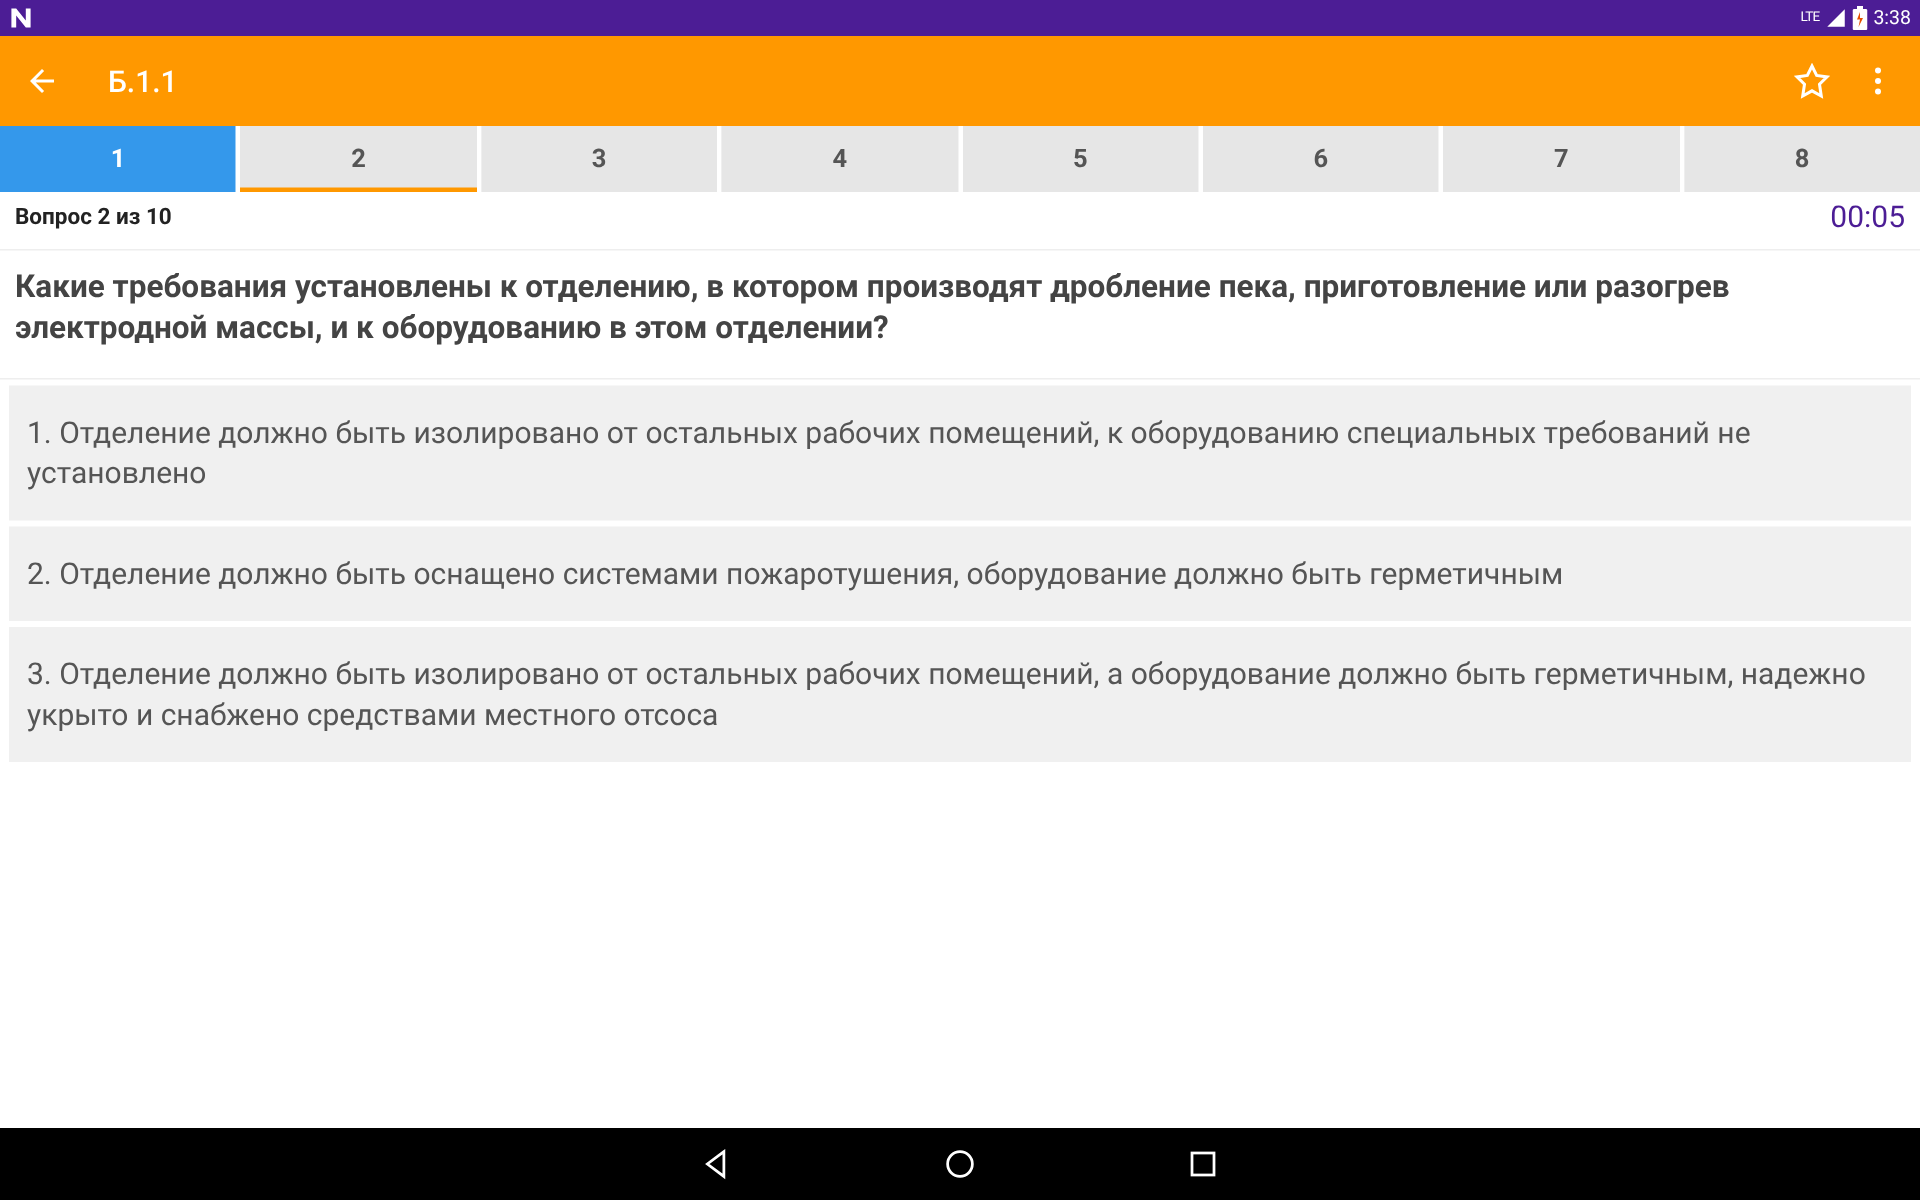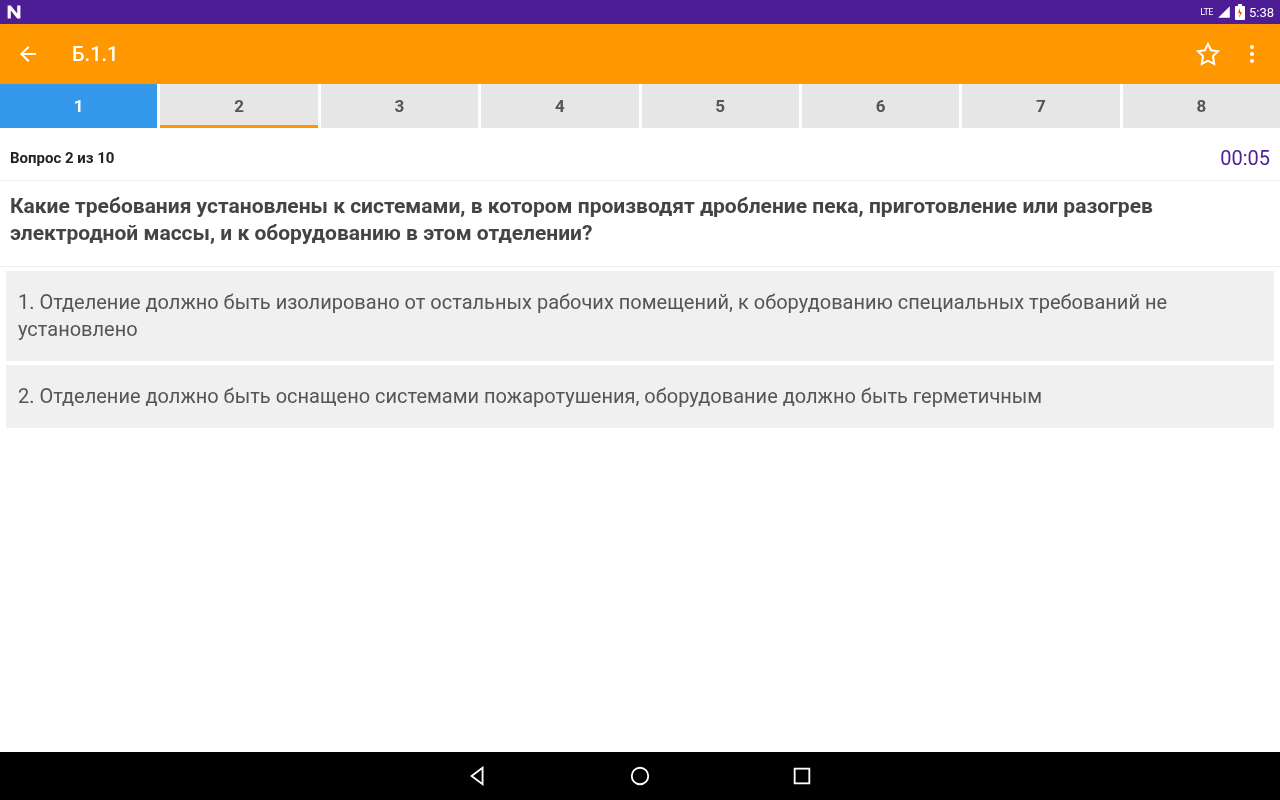--- a/index.html
+++ b/index.html
@@ -78,21 +78,21 @@
   }
   .content {
     flex:1;
     background:#fff;
     overflow-y:auto;
   }
   .meta-row {
     display:flex;
     justify-content:space-between;
     align-items:center;
-    padding: 18px 10px 10px;
+    padding: 4px 10px 10px;
     border-bottom: 1px solid #eee;
   }
   .meta-left { font-size:15px; font-weight:700; color:#222; }
   .meta-right { font-size:20px; color:#4c1d95; font-weight:400; }
   .question {
     padding: 12px 10px 18px;
     font-size: 21px;
     font-weight: 700;
     color: #444;
     line-height:1.3;
@@ -128,21 +128,21 @@
   <div class="status-right">
     <span style="font-size:9px;letter-spacing:-0.5px;">LTE</span>
     <svg width="14" height="14" viewBox="0 0 24 24" fill="#fff">
         <path d="M2 22h20V2L2 22z"></path>
       </svg>
     <svg width="10" height="16" viewBox="0 0 10 16" fill="#fff">
         <rect x="0" y="2" width="10" height="14" rx="1"></rect>
         <rect x="3" y="0" width="4" height="2"></rect>
         <path d="M5 4 L3 9 L5 9 L4 14 L7 8 L5 8 Z" fill="#e65100"></path>
       </svg>
-    <span>5:38</span>
+    <span>3:38</span>
   </div>
 </div>
 
 <div class="app-bar">
   <div class="back-arrow">
     <svg viewBox="0 0 24 24" width="24" height="24" fill="#fff">
         <path d="M20 11H7.83l5.59-5.59L12 4l-8 8 8 8 1.41-1.41L7.83 13H20v-2z"></path>
       </svg>
   </div>
   <div class="app-title-block">
@@ -173,24 +173,25 @@
     <div class="tab">6</div>
     <div class="tab">7</div>
     <div class="tab">8</div>
   </div>
 
 <div class="content">
   <div class="meta-row">
     <div class="meta-left">Вопрос 2 из 10</div>
     <div class="meta-right">00:05</div>
   </div>
-  <div class="question">Какие требования установлены к системами, в котором производят дробление пека, приготовление или разогрев электродной массы, и к оборудованию в этом отделении?</div>
+  <div class="question">Какие требования установлены к отделению, в котором производят дробление пека, приготовление или разогрев электродной массы, и к оборудованию в этом отделении?</div>
   <div id="answers-container">
       <div class="answer">1. Отделение должно быть изолировано от остальных рабочих помещений, к оборудованию специальных требований не установлено</div>
       <div class="answer">2. Отделение должно быть оснащено системами пожаротушения, оборудование должно быть герметичным</div>
+      <div class="answer">3. Отделение должно быть изолировано от остальных рабочих помещений, а оборудование должно быть герметичным, надежно укрыто и снабжено средствами местного отсоса</div>
     </div>
 </div>
 
 <div class="nav-bar">
   <div class="nav-btn">
     <svg viewBox="0 0 24 24" width="22" height="22" fill="none" stroke="#fff" stroke-width="2">
         <path d="M17 3 L5 12 L17 21 Z" fill="none"></path>
       </svg>
   </div>
   <div class="nav-btn">

